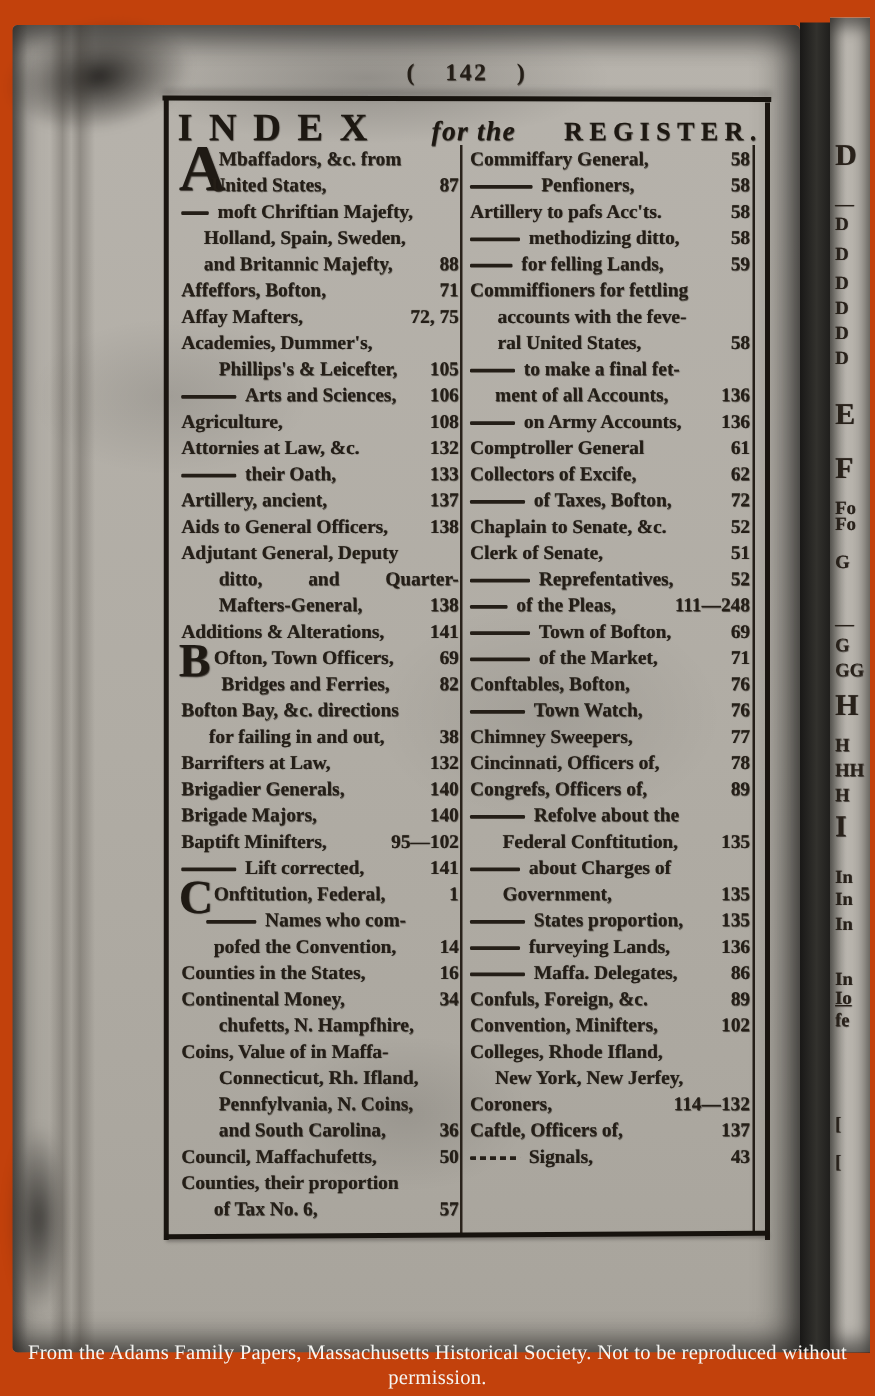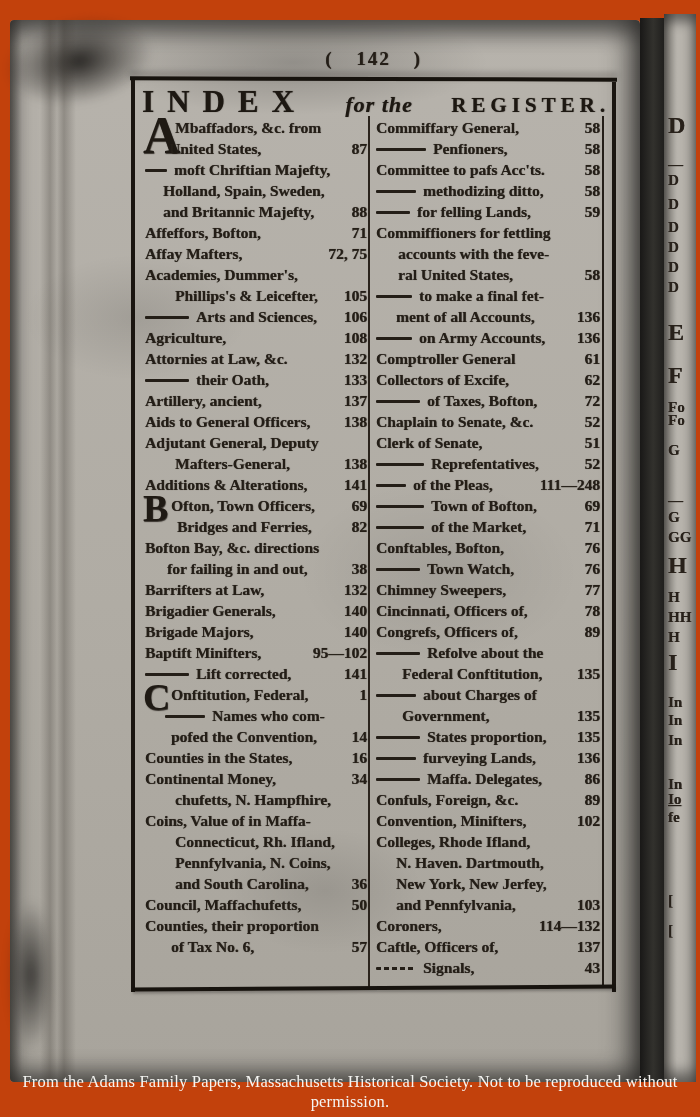--- a/index.html
+++ b/index.html
@@ -103,20 +103,21 @@
       <div class="line"><span class="txt">Affay Mafters,</span><span class="num">72, 75</span></div>
       <div class="line"><span class="txt">Academies, Dummer's,</span></div>
       <div class="line" style="padding-left: 30px; align-items: center;"><span class="txt">Phillips's &amp; Leicefter,</span><span class="num">105</span></div>
       <div class="line"><span class="dash" style="width: 44px;"></span><span class="txt">Arts and Sciences,</span><span class="num">106</span></div>
       <div class="line"><span class="txt">Agriculture,</span><span class="num">108</span></div>
       <div class="line"><span class="txt">Attornies at Law, &amp;c.</span><span class="num">132</span></div>
       <div class="line"><span class="dash" style="width: 44px;"></span><span class="txt">their Oath,</span><span class="num">133</span></div>
       <div class="line"><span class="txt">Artillery, ancient,</span><span class="num">137</span></div>
       <div class="line"><span class="txt">Aids to General Officers,</span><span class="num">138</span></div>
       <div class="line"><span class="txt">Adjutant General, Deputy</span></div>
+      <div class="line" style="padding-left: 30px;"><span class="txt" style="flex: 1 1 0%; display: block; text-align: justify; text-align-last: justify;">ditto, and Quarter-</span></div>
       <div class="line" style="padding-left: 30px;"><span class="txt">Mafters-General,</span><span class="num">138</span></div>
       <div class="line"><span class="txt">Additions &amp; Alterations,</span><span class="num">141</span></div>
       <div class="line" style="padding-left: 26px;"><span class="dropcap" style="font-size: 38px;">B</span><span class="txt">Ofton, Town Officers,</span><span class="num">69</span></div>
       <div class="line" style="padding-left: 32px;"><span class="txt">Bridges and Ferries,</span><span class="num">82</span></div>
       <div class="line"><span class="txt">Bofton Bay, &amp;c. directions</span></div>
       <div class="line" style="padding-left: 22px;"><span class="txt">for failing in and out,</span><span class="num">38</span></div>
       <div class="line"><span class="txt">Barrifters at Law,</span><span class="num">132</span></div>
       <div class="line"><span class="txt">Brigadier Generals,</span><span class="num">140</span></div>
       <div class="line"><span class="txt">Brigade Majors,</span><span class="num">140</span></div>
       <div class="line"><span class="txt">Baptift Minifters,</span><span class="num">95—102</span></div>
@@ -131,21 +132,21 @@
       <div class="line" style="padding-left: 30px;"><span class="txt">Connecticut, Rh. Ifland,</span></div>
       <div class="line" style="padding-left: 30px;"><span class="txt">Pennfylvania, N. Coins,</span></div>
       <div class="line" style="padding-left: 30px;"><span class="txt">and South Carolina,</span><span class="num">36</span></div>
       <div class="line"><span class="txt">Council, Maffachufetts,</span><span class="num">50</span></div>
       <div class="line"><span class="txt">Counties, their proportion</span></div>
       <div class="line" style="padding-left: 26px;"><span class="txt">of Tax No. 6,</span><span class="num">57</span></div>
     </div>
   <div class="col right" id="col-right">
       <div class="line"><span class="txt">Commiffary General,</span><span class="num">58</span></div>
       <div class="line"><span class="dash" style="width: 50px;"></span><span class="txt">Penfioners,</span><span class="num">58</span></div>
-      <div class="line"><span class="txt">Committee to pafs Acc'ts.</span><span class="num">58</span></div>
+      <div class="line"><span class="txt">Artillery to pafs Acc'ts.</span><span class="num">58</span></div>
       <div class="line"><span class="dash" style="width: 40px;"></span><span class="txt">methodizing ditto,</span><span class="num">58</span></div>
       <div class="line"><span class="dash" style="width: 34px;"></span><span class="txt">for felling Lands,</span><span class="num">59</span></div>
       <div class="line"><span class="txt">Commiffioners for fettling</span></div>
       <div class="line" style="padding-left: 22px;"><span class="txt">accounts with the feve-</span></div>
       <div class="line" style="padding-left: 22px;"><span class="txt">ral United States,</span><span class="num">58</span></div>
       <div class="line"><span class="dash" style="width: 36px;"></span><span class="txt">to make a final fet-</span></div>
       <div class="line" style="padding-left: 20px;"><span class="txt">ment of all Accounts,</span><span class="num">136</span></div>
       <div class="line"><span class="dash" style="width: 36px;"></span><span class="txt">on Army Accounts,</span><span class="num">136</span></div>
       <div class="line"><span class="txt">Comptroller General</span><span class="num">61</span></div>
       <div class="line"><span class="txt">Collectors of Excife,</span><span class="num">62</span></div>
@@ -164,23 +165,21 @@
       <div class="line"><span class="dash" style="width: 44px;"></span><span class="txt">Refolve about the</span></div>
       <div class="line" style="padding-left: 26px;"><span class="txt">Federal Conftitution,</span><span class="num">135</span></div>
       <div class="line"><span class="dash" style="width: 40px;"></span><span class="txt">about Charges of</span></div>
       <div class="line" style="padding-left: 26px;"><span class="txt">Government,</span><span class="num">135</span></div>
       <div class="line"><span class="dash" style="width: 44px;"></span><span class="txt">States proportion,</span><span class="num">135</span></div>
       <div class="line"><span class="dash" style="width: 40px;"></span><span class="txt">furveying Lands,</span><span class="num">136</span></div>
       <div class="line"><span class="dash" style="width: 44px;"></span><span class="txt">Maffa. Delegates,</span><span class="num">86</span></div>
       <div class="line"><span class="txt">Confuls, Foreign, &amp;c.</span><span class="num">89</span></div>
       <div class="line"><span class="txt">Convention, Minifters,</span><span class="num">102</span></div>
       <div class="line"><span class="txt">Colleges, Rhode Ifland,</span></div>
-      <div class="line" style="padding-left: 20px;"><span class="txt">N. Haven. Dartmouth,</span></div>
       <div class="line" style="padding-left: 20px;"><span class="txt">New York, New Jerfey,</span></div>
-      <div class="line" style="padding-left: 20px;"><span class="txt">and Pennfylvania,</span><span class="num">103</span></div>
       <div class="line"><span class="txt">Coroners,</span><span class="num">114—132</span></div>
       <div class="line"><span class="txt">Caftle, Officers of,</span><span class="num">137</span></div>
       <div class="line"><span class="dash dots" style="width: 40px;"></span><span class="txt">Signals,</span><span class="num">43</span></div>
     </div>
 
   <div class="gap-strip"></div>
   <div class="sliver" id="sliver">
       <span class="eg lg" style="top: 99px;">D</span>
       <span class="eg" style="top: 143px;">—</span>
       <span class="eg" style="top: 159px;">D</span>

